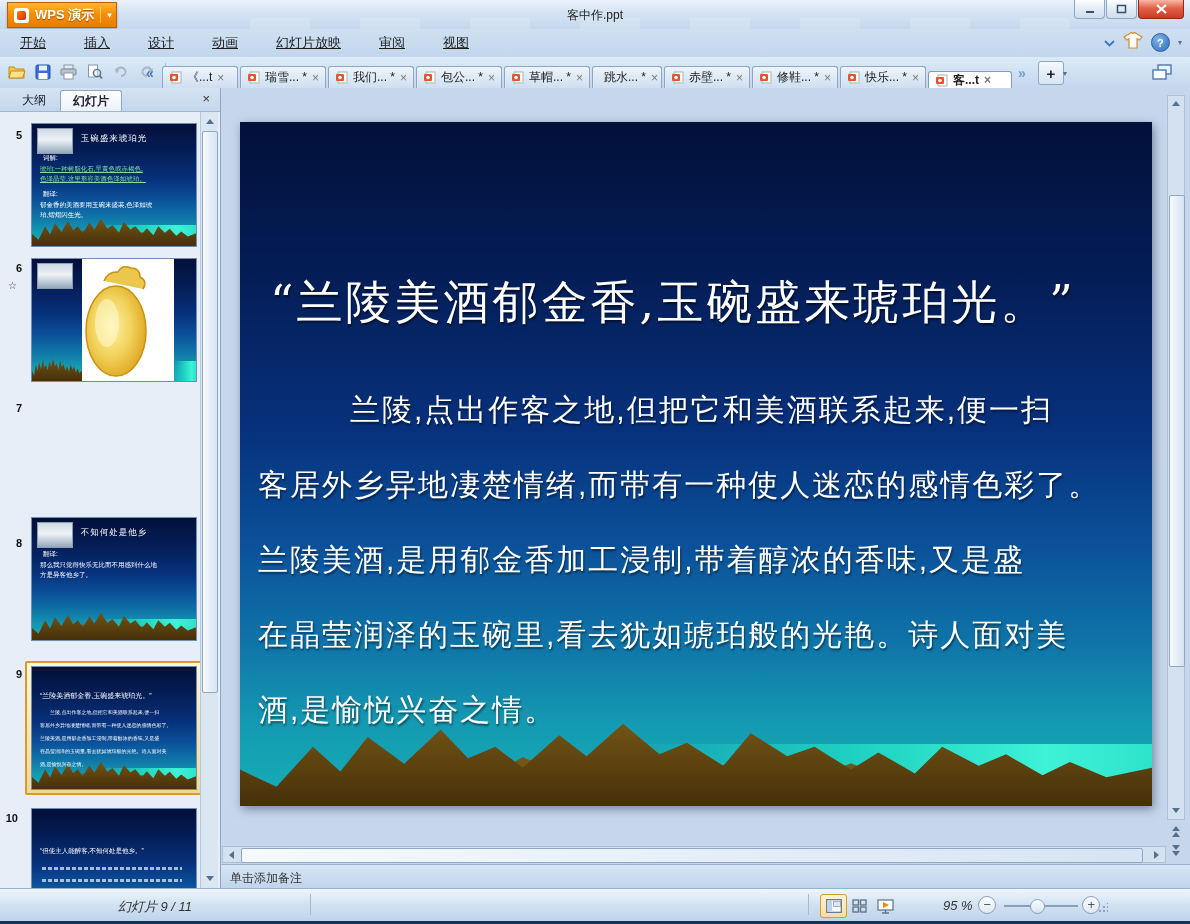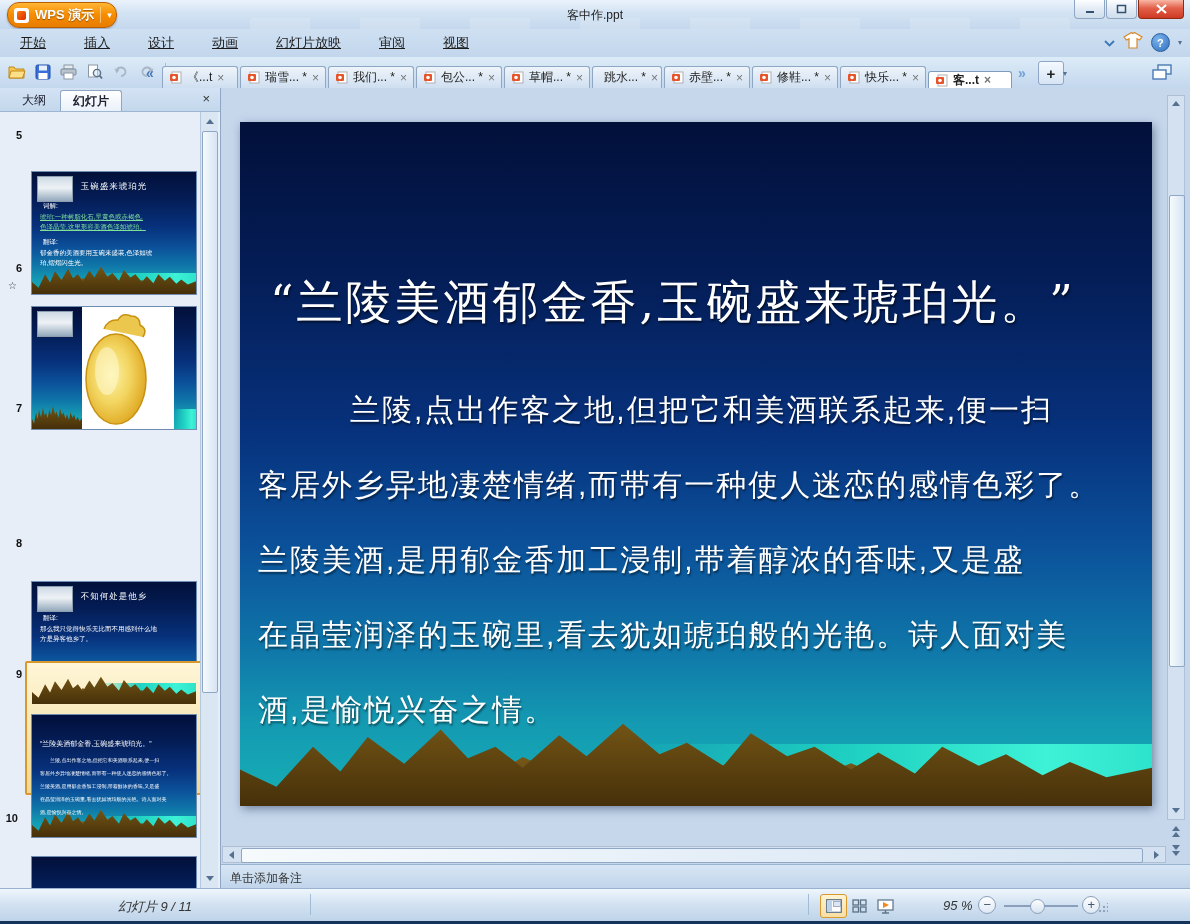--- a/index.html
+++ b/index.html
@@ -6,21 +6,21 @@
   body{width:1190px;height:924px;position:relative;overflow:hidden;
        font-family:"Liberation Sans","DejaVu Sans",sans-serif;background:#c6d7ec;
        border:0;outline:1px solid #5d83ad;}
   .abs{position:absolute;}
 
   
   #titlebar{left:0;top:0;width:1190px;height:29px;
     background:linear-gradient(180deg,#eaf3fc,#d3e3f3 45%,#c4d8ed);border-bottom:1px solid #b6cbe2;}
   #wps-btn{left:7px;top:2px;height:24px;display:flex;align-items:center;gap:6px;padding:0 4px 0 6px;
     background:linear-gradient(180deg,#ffb637,#f68d00 48%,#e87c00);
-    border:1px solid #b95f06;border-radius:12px;box-shadow:0 1px 2px rgba(0,0,0,.25);cursor:pointer;}
+    border:1px solid #b95f06;border-radius:0;box-shadow:0 1px 2px rgba(0,0,0,.25);cursor:pointer;}
   #wps-btn .logo{width:15px;height:15px;background:#fff;border-radius:3px;position:relative;}
   #wps-btn .logo::after{content:"";position:absolute;left:3px;top:3px;width:9px;height:9px;
     background:linear-gradient(135deg,#ff7a00,#d92c00);border-radius:2px;}
   #wps-btn .lbl{color:#fff;font-weight:bold;font-size:13px;text-shadow:0 1px 1px rgba(0,0,0,.4);}
   #wps-btn .sep{width:1px;height:16px;background:rgba(255,255,255,.45);}
   #wps-btn .caret{color:#fff;font-size:9px;line-height:9px;}
   #doc-title{left:0;right:0;top:7px;text-align:center;font-size:12px;color:#222;}
   #win-controls{right:6px;top:0;display:flex;}
   .win-btn{width:29px;height:18px;margin-left:1px;border:1px solid #8fa6c2;border-top:none;
     border-radius:0 0 4px 4px;background:linear-gradient(180deg,#fdfeff,#e2ebf5 50%,#cfdded);
@@ -67,21 +67,21 @@
   .ptab{position:absolute;top:2px;height:21px;line-height:21px;text-align:center;font-size:12px;color:#223;cursor:pointer;}
   .ptab.outline{left:10px;width:48px;}
   .ptab.slides{left:60px;width:62px;background:linear-gradient(180deg,#fff,#eaf1fa);
     border:1px solid #8fa6c4;border-bottom:none;border-radius:3px 3px 0 0;font-weight:bold;box-sizing:border-box;}
   .panel-x{position:absolute;right:10px;top:4px;font-size:13px;color:#333;cursor:pointer;line-height:14px;}
   #sidepanel{left:0;top:112px;width:221px;height:776px;background:#e7eef8;border-right:1px solid #8fa6c4;
     box-sizing:border-box;overflow:hidden;}
   .thumb-num{position:absolute;font-size:11px;font-weight:bold;color:#111;width:16px;text-align:right;}
   .anim-star{position:absolute;font-size:10px;color:#333;}
   .thumb{position:absolute;left:31px;width:166px;height:124px;border:1px solid #6e8db0;box-sizing:border-box;
-    cursor:pointer;overflow:hidden;margin-top:48px;}
+    cursor:pointer;overflow:hidden;}
   .slidebg{background:linear-gradient(180deg,#02103a 0%,#041d56 22%,#07317c 45%,#0b519a 62%,#0f74a8 76%,#149ab2 88%,#16b0b6 100%);}
   .sel-wrap{position:absolute;left:25px;top:661px;width:178px;height:134px;
     background:linear-gradient(180deg,#fff6d8,#f2d892);border:2px solid #d89a2e;border-radius:2px;
     box-sizing:border-box;cursor:pointer;}
   .sel-wrap .thumb{left:4px;top:3px;}
   .mtn-back{position:absolute;left:0;right:0;bottom:0;z-index:2;
     background:linear-gradient(180deg,#8a6a20,#5d430e);
     clip-path:polygon(0 100%,0 78%,5% 88%,9% 55%,15% 82%,20% 50%,26% 76%,31% 45%,37% 72%,43% 40%,49% 70%,55% 46%,61% 76%,67% 52%,73% 78%,79% 50%,85% 74%,91% 60%,96% 82%,100% 68%,100% 100%);}
   .mtn-front{position:absolute;left:0;right:0;bottom:0;z-index:3;
     background:linear-gradient(180deg,#7a5a16,#46300a);
@@ -398,21 +398,21 @@
         <path d="M30 20 q4-10 14-9 q4-8 13-4 q9 0 9 9 q8 4 3 12" fill="#ecc74e" stroke="#c79210" stroke-width="1.5"></path>
         <ellipse cx="42" cy="70" rx="30" ry="45" fill="url(#amb)" stroke="#c79210" stroke-width="1.5"></ellipse>
         <ellipse cx="33" cy="62" rx="12" ry="24" fill="rgba(255,250,210,.55)"></ellipse>
       </svg>
     </span>
   </div>
 
   <span class="thumb-num" style="left:6px;top:290px">7</span>
 
   <span class="thumb-num" style="left:6px;top:425px">8</span>
-  <div class="thumb slidebg" style="top:421px">
+  <div class="thumb slidebg" style="top:405px">
     <div class="minipic"></div>
     <div class="sea" style="width:62%;height:17%"></div>
     <div class="mtn-back" style="height:24%"></div>
     <div class="mtn-front" style="height:26%"></div>
     <div class="tt t-title">不知何处是他乡</div>
     <div class="tt t-line" style="top:32px">翻译:</div>
     <div class="tt t-line" style="top:43px;left:8px">那么我只觉得快乐无比而不用感到什么地</div>
     <div class="tt t-line" style="top:53px;left:8px">方是异客他乡了。</div>
   </div>
 

